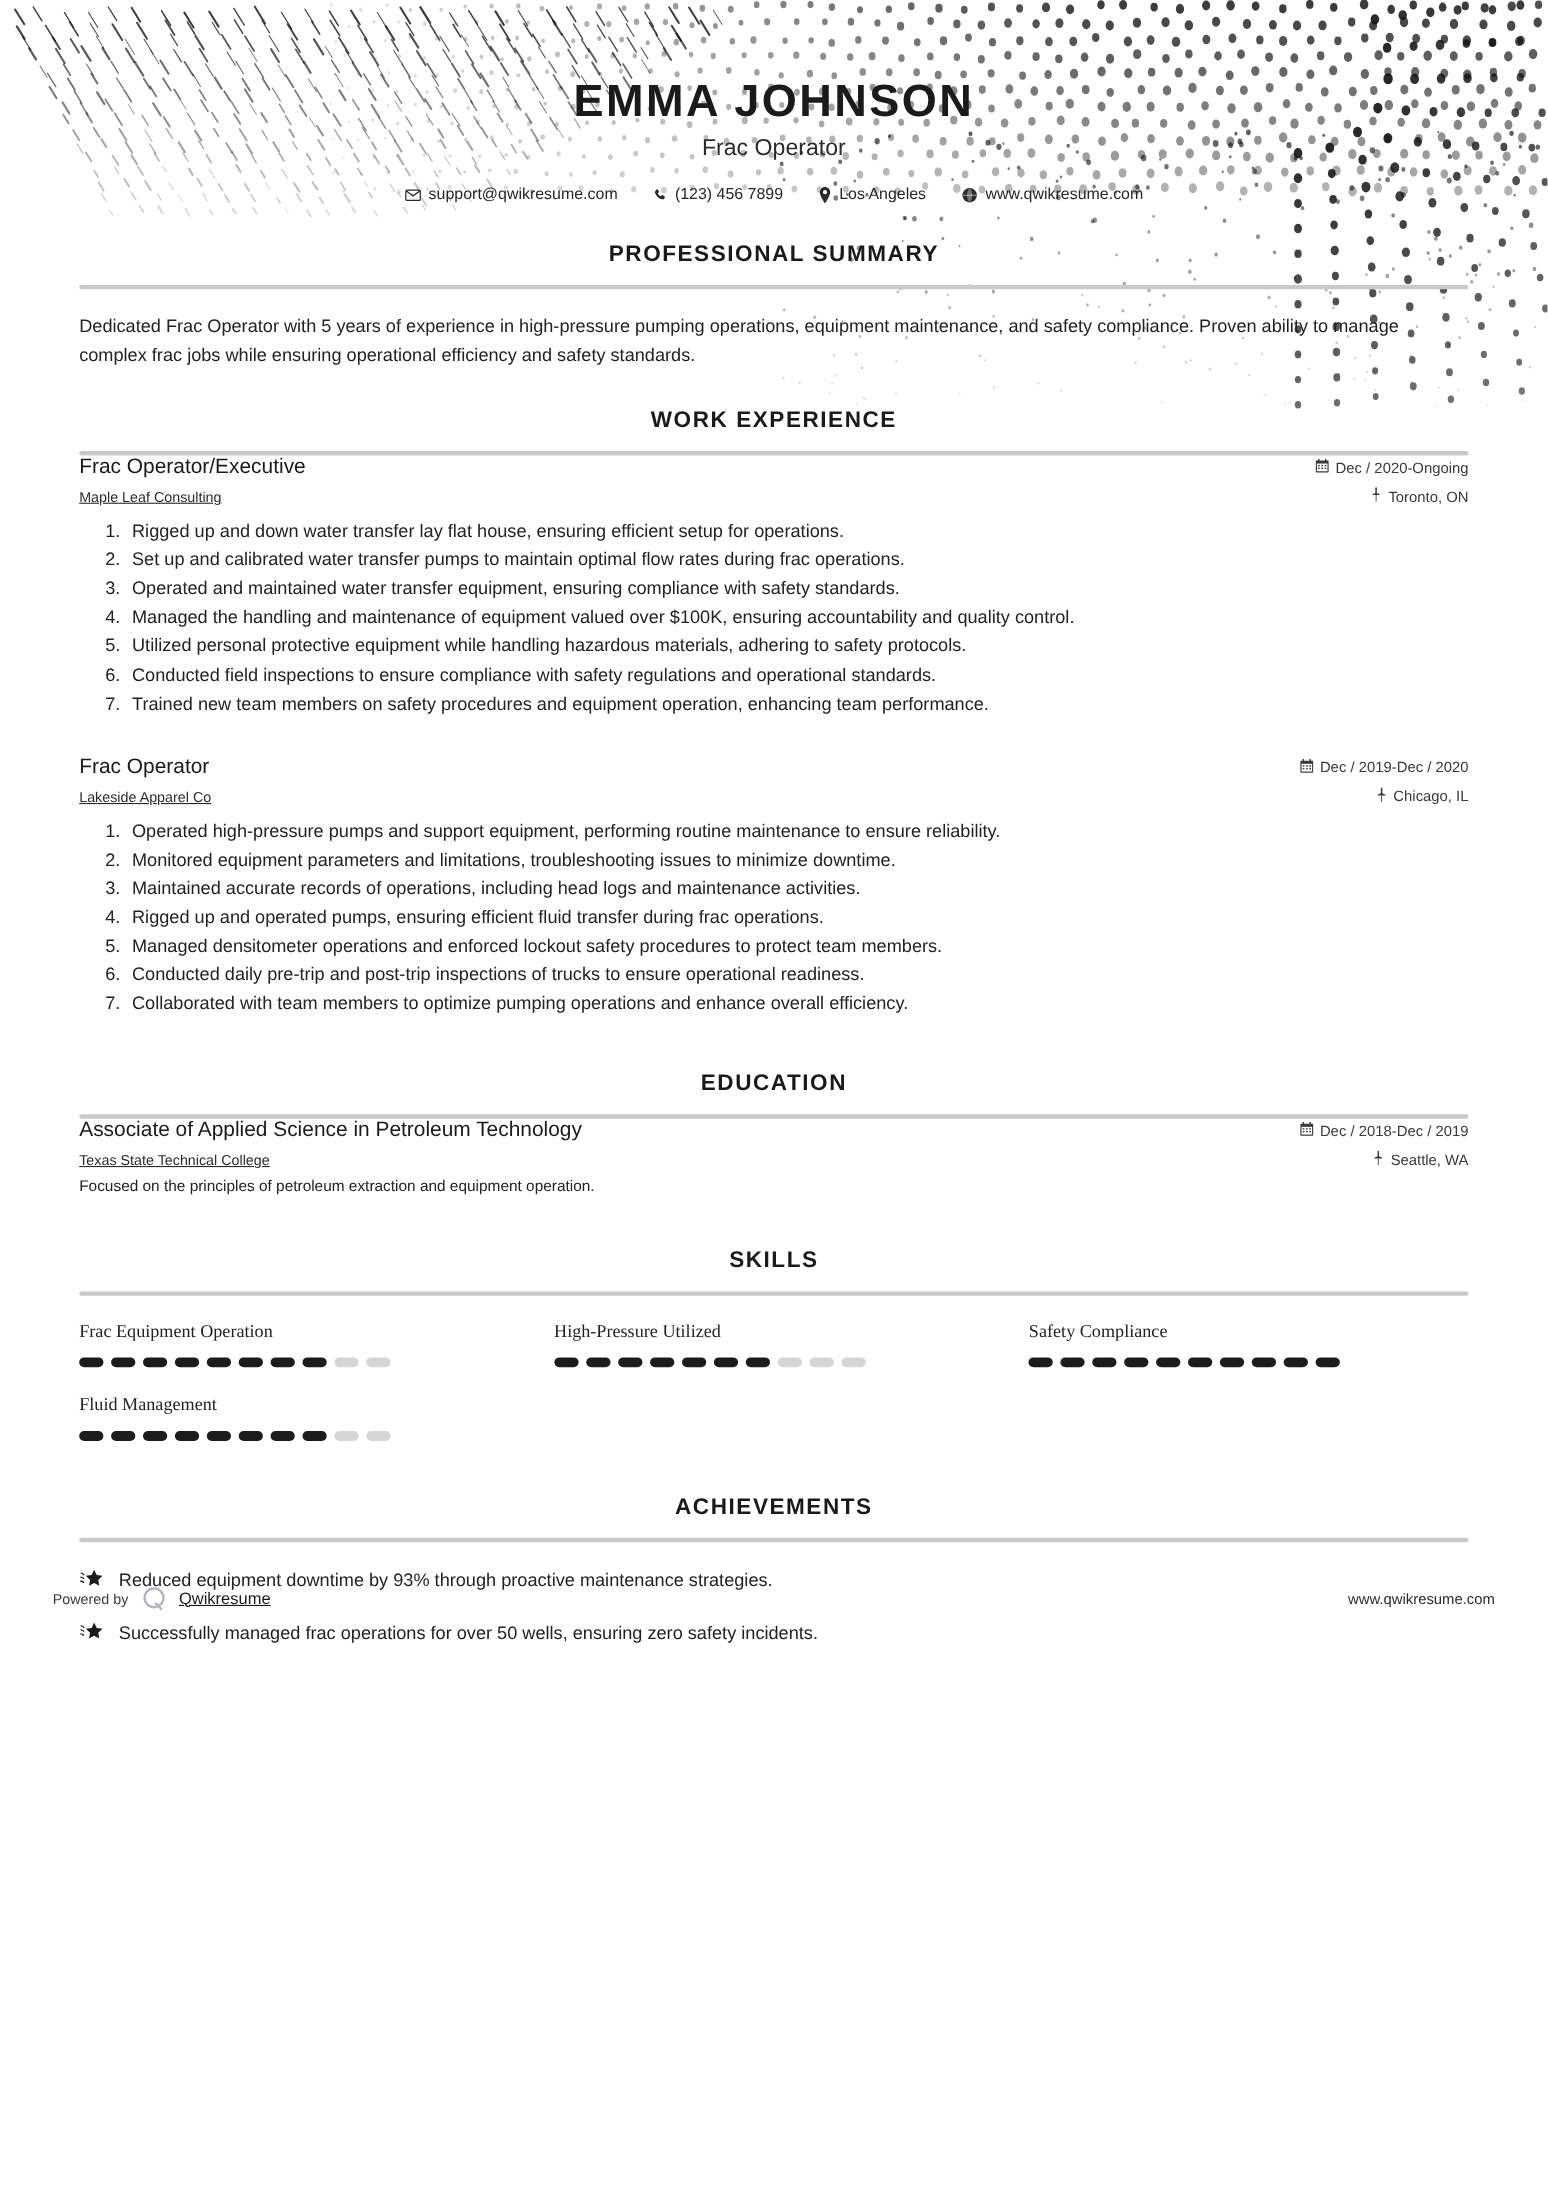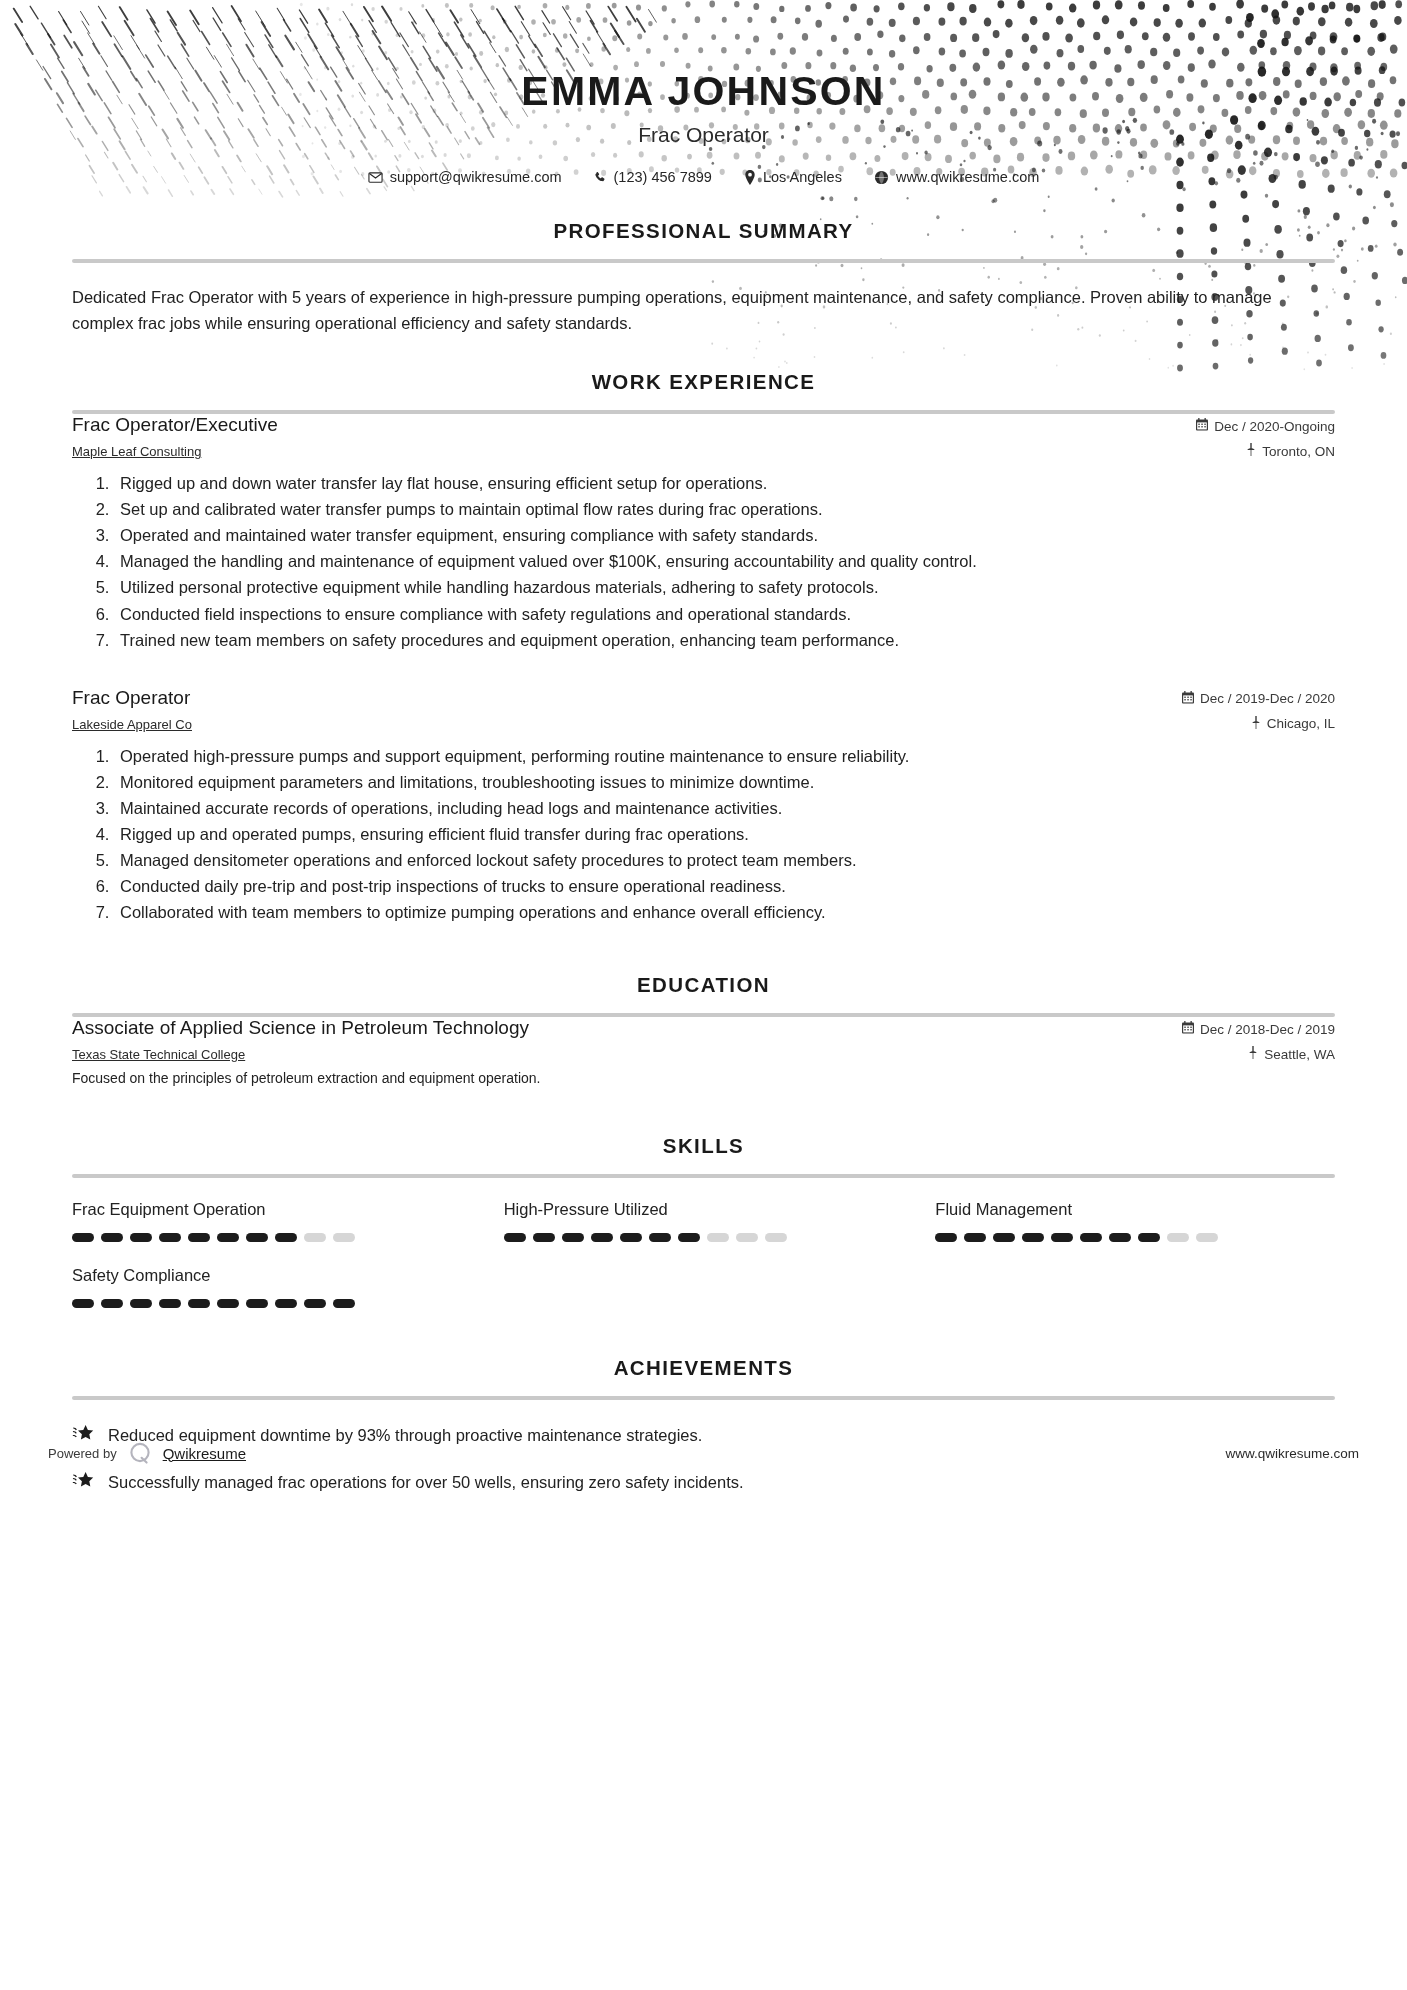--- a/index.html
+++ b/index.html
@@ -140,20 +140,21 @@
     margin-top: 22px;
     display: grid;
     grid-template-columns: repeat(3, 1fr);
     row-gap: 24px;
     column-gap: 32px;
   }
   .skill-name {
     font-size: 16.5px;
     color: #222;
     margin-bottom: 14px;
+    font-family: Liberation Serif, serif;
   }
   .skill-bar { display: flex; gap: 7px; }
   .seg {
     width: 22px;
     height: 9px;
     border-radius: 5px;
     background: #d6d6d6;
   }
   .seg.on { background: #1c1c1c; }
 
@@ -1656,47 +1657,47 @@
               <span class="seg on"></span>
               <span class="seg on"></span>
               <span class="seg on"></span>
               <span class="seg on"></span>
               <span class="seg"></span>
               <span class="seg"></span>
               <span class="seg"></span>
             </div>
           </div>
           <div>
-            <div class="skill-name">Fluid Management</div>
+            <div class="skill-name">Safety Compliance</div>
             <div class="skill-bar">
               <span class="seg on"></span>
               <span class="seg on"></span>
               <span class="seg on"></span>
               <span class="seg on"></span>
               <span class="seg on"></span>
               <span class="seg on"></span>
               <span class="seg on"></span>
               <span class="seg on"></span>
-              <span class="seg"></span>
-              <span class="seg"></span>
+              <span class="seg on"></span>
+              <span class="seg on"></span>
             </div>
           </div>
           <div>
-            <div class="skill-name">Safety Compliance</div>
+            <div class="skill-name">Fluid Management</div>
             <div class="skill-bar">
               <span class="seg on"></span>
               <span class="seg on"></span>
               <span class="seg on"></span>
               <span class="seg on"></span>
               <span class="seg on"></span>
               <span class="seg on"></span>
               <span class="seg on"></span>
               <span class="seg on"></span>
-              <span class="seg on"></span>
-              <span class="seg on"></span>
+              <span class="seg"></span>
+              <span class="seg"></span>
             </div>
           </div>
         </div>
     </div>
 
     <div class="section" style="margin-top:48px">
       <div class="section-title">ACHIEVEMENTS</div>
       <div class="section-rule"></div>
 
       <div class="ach-list" id="ach-list">

